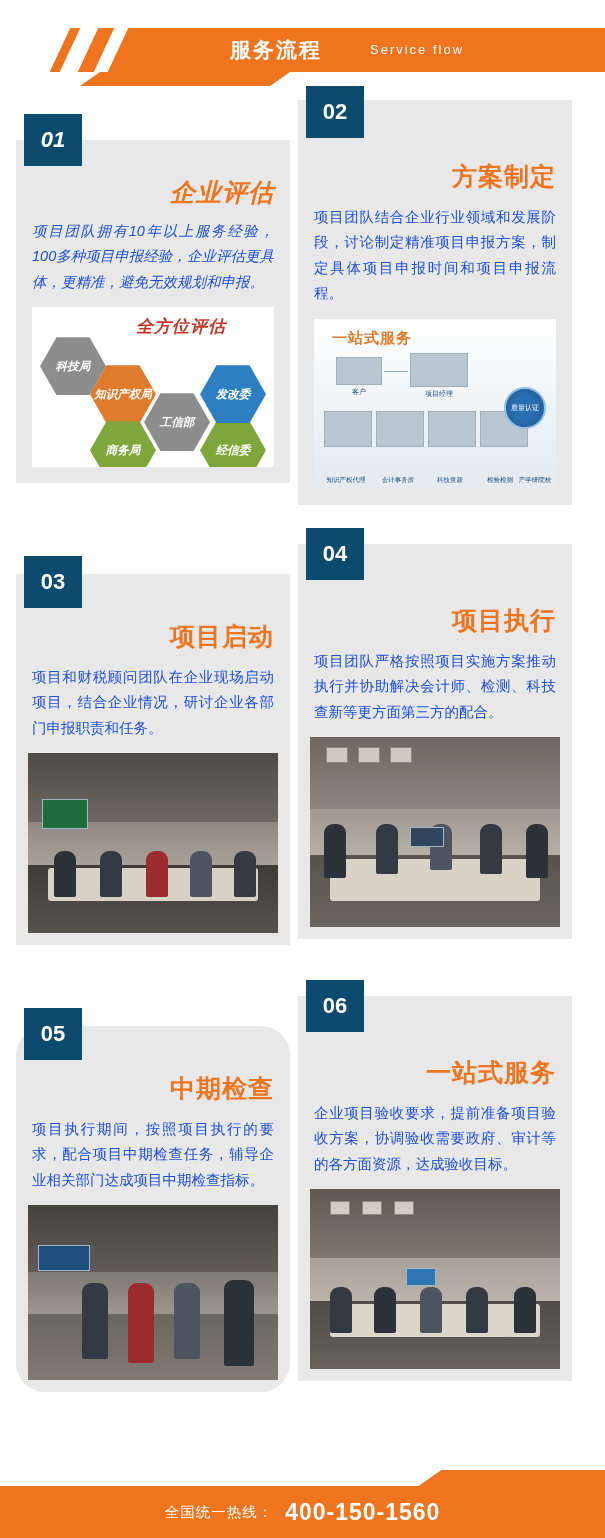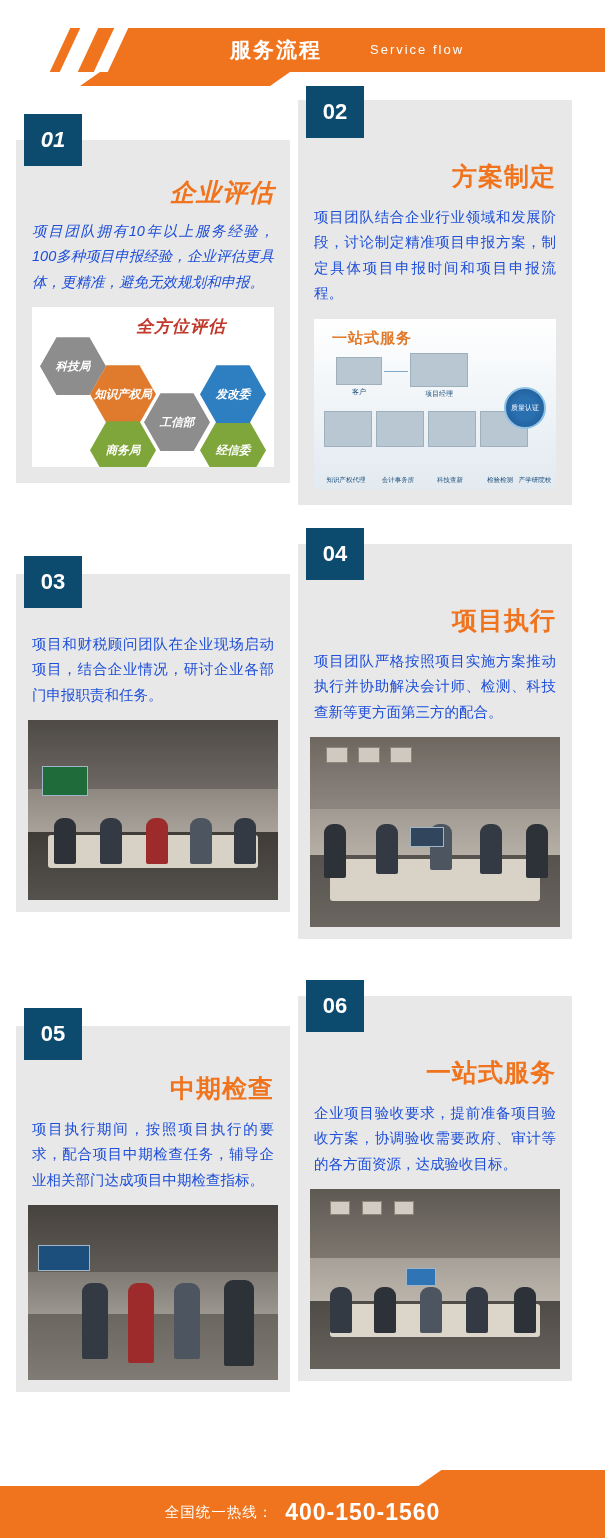--- a/index.html
+++ b/index.html
@@ -357,20 +357,21 @@
         <div class="os-bottom-label" style="left:160px;width:52px;">检验检测</div>
         <div class="os-bottom-label" style="left:198px;width:46px;">产学研院校</div>
       </div>
     </div>
   </div>
 
   <div class="row" style="height:440px;">
 
     <div class="card left" style="top:30px;padding-top:46px;">
       <div class="badge at-left" style="top:-18px;">03</div>
+      <div class="card-title">项目启动</div>
       <div class="card-body" style="padding-top:12px;">项目和财税顾问团队在企业现场启动项目，结合企业情况，研讨企业各部门申报职责和任务。</div>
 
       <div class="photo full room meeting" style="height:180px;">
         <div class="ceil"></div>
         <div class="wall"></div>
         <div class="floor"></div>
         <div class="screen" style="left:14px;top:46px;width:46px;height:30px;background:#1f6b3a;"></div>
         <div class="tbl"></div>
         <div class="person" style="left:26px;"></div>
         <div class="person b" style="left:72px;"></div>
@@ -398,21 +399,21 @@
         <div class="person g" style="left:120px;bottom:30%;height:46px;"></div>
         <div class="person b" style="left:170px;bottom:28%;height:50px;"></div>
         <div class="person" style="left:216px;bottom:26%;height:54px;"></div>
         <div class="screen" style="left:100px;bottom:42%;width:34px;height:20px;background:#31465c;"></div>
       </div>
     </div>
   </div>
 
   <div class="row" style="height:430px;">
 
-    <div class="card left" style="top:30px;padding-top:46px;">
+    <div class="card left" style="top:30px;padding-top:46px;border-radius:29px;">
       <div class="badge at-left" style="top:-18px;">05</div>
       <div class="card-title">中期检查</div>
       <div class="card-body" style="padding-top:12px;">项目执行期间，按照项目执行的要求，配合项目中期检查任务，辅导企业相关部门达成项目中期检查指标。</div>
 
       <div class="photo full room lobby" style="height:175px;">
         <div class="ceil" style="background:linear-gradient(180deg,#46423e 0%,#605b55 100%);"></div>
         <div class="wall" style="background:linear-gradient(180deg,#7e7a74 0%,#9b968e 100%);"></div>
         <div class="floor"></div>
         <div class="screen" style="left:10px;top:40px;width:52px;height:26px;background:#1d4f7c;"></div>
         <div class="person b" style="left:54px;bottom:12%;height:76px;width:26px;"></div>

